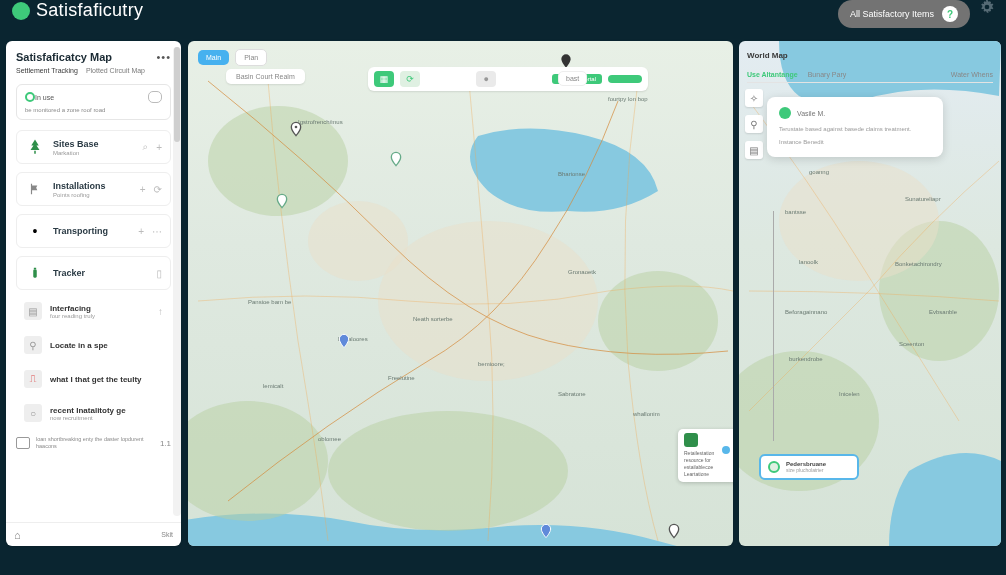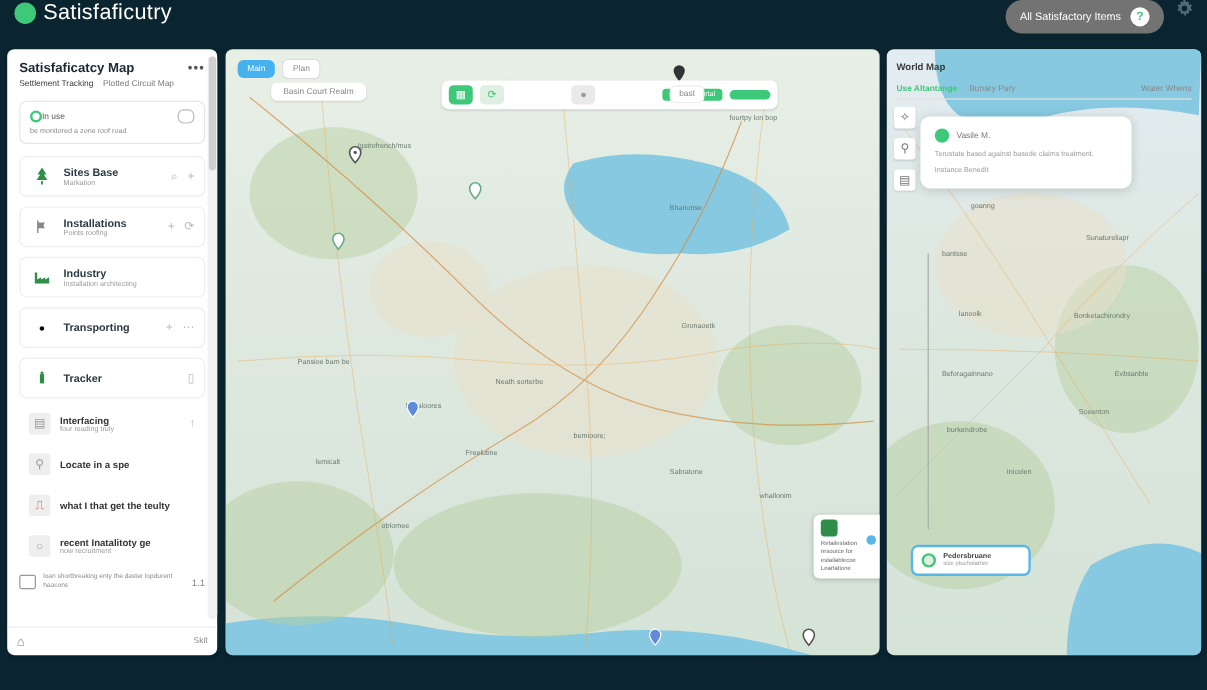--- a/index.html
+++ b/index.html
@@ -183,31 +183,20 @@
           </svg>
       </div>
       <div class="ctxt">
         <div class="ct1">Installations</div>
         <div class="ct2">Points roofing</div>
       </div>
       <div class="caction">+</div>
       <div class="caction">⟳</div>
     </div>
 
-    <div class="card">
-      <div class="cicon gicon">
-        <svg viewBox="0 0 24 24" width="16" height="16" fill="#2f8f4a">
-            <path d="M3 20h18v-8l-5 3v-3l-5 3v-3l-5 3V6H3v14z"></path>
-          </svg>
-      </div>
-      <div class="ctxt">
-        <div class="ct1">Industry</div>
-        <div class="ct2">Installation architecting</div>
-      </div>
-    </div>
 
     <div class="card">
       <div class="cicon">•</div>
       <div class="ctxt">
         <div class="ct1">Transporting</div>
       </div>
       <div class="caction">+</div>
       <div class="caction">⋯</div>
     </div>
 

